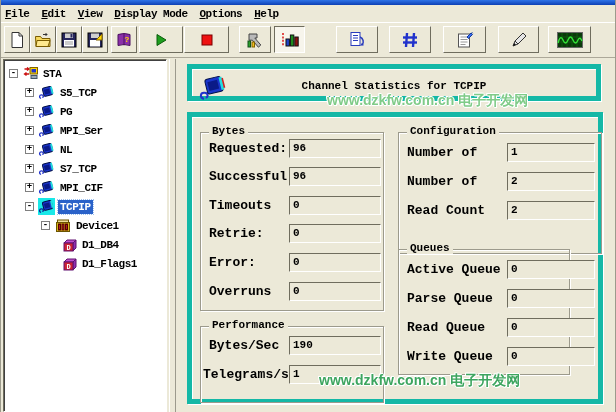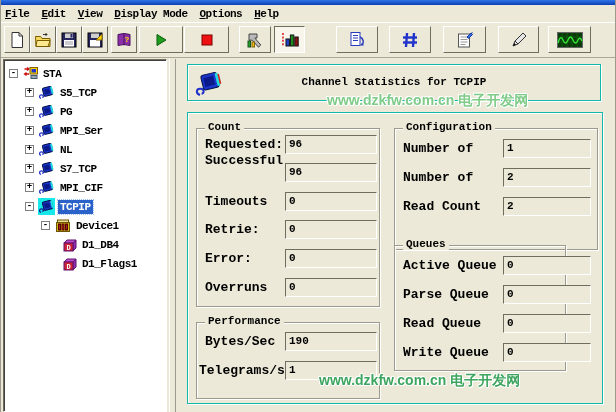--- a/index.html
+++ b/index.html
@@ -41,21 +41,21 @@
   .ticon.selicon { background:#19e8e8; }
   .tlabel { position:absolute; font-size:11px; font-weight:bold; letter-spacing:-0.5px;
             white-space:pre; padding:1px 2px; color:#000; }
   .tlabel.sel { background:#2A62C9; color:#fff; outline:1px dotted #9cc0f0; }
 
   
   .splitter { position:absolute; left:168px; top:59px; width:7px; height:353px;
               background:#ECE9D8; border-left:1px solid #fff; border-right:1px solid #9c9a8c; }
 
   
-  .etched { border:1px solid #14b8a6; box-shadow:1px 1px 0 #fff, inset 1px 1px 0 #fff; }
+  .etched { border:5px solid #14b8a6; box-shadow:1px 1px 0 #fff, inset 1px 1px 0 #fff; }
   .headerbox { position:absolute; left:186px; top:64px; width:414px; height:37px; background:#ECE9D8; }
   .hicon { position:absolute; left:6px; top:4px; }
   .htitle { position:absolute; left:0; top:11px; width:100%; text-align:center;
             font-size:11px; font-weight:bold; letter-spacing:0; color:#000; }
   .mainbox { position:absolute; left:186px; top:112px; width:416px; height:292px; background:#ECE9D8; }
 
   
   .group { position:absolute; border:1px solid #9c9a8c;
            box-shadow:1px 1px 0 #fff, inset 1px 1px 0 #fff; }
   .gtitle { position:absolute; top:-8px; left:8px; background:#ECE9D8; padding:0 3px;
@@ -362,24 +362,24 @@
             <rect x="10.2" y="7.5" width="10" height="9" fill="#0a1a88"></rect>
             <rect x="24.8" y="7" width="1.6" height="10" fill="#cc2222"></rect>
           </g>
         </svg></span>
     <div class="htitle">Channel Statistics for TCPIP</div>
   </div>
 
   <div class="mainbox etched">
 
     <div class="group" style="left:8px; top:15px; width:184px; height:179px;">
-      <span class="gtitle">Count</span>
+      <span class="gtitle">Bytes</span>
       <span class="frow-label" style="left:8px; top:6px;">Requested:</span>
       <div class="field" style="left:88px; top:6px; width:92px;">96</div>
-      <span class="frow-label" style="left:8px; top:22px;">Successful</span>
+      <span class="frow-label" style="left:8px; top:34px;">Successful</span>
       <div class="field" style="left:88px; top:34px; width:92px;">96</div>
       <span class="frow-label" style="left:8px; top:63px;">Timeouts</span>
       <div class="field" style="left:88px; top:63px; width:92px;">0</div>
       <span class="frow-label" style="left:8px; top:91px;text-align:center;">Retrie:</span>
       <div class="field" style="left:88px; top:91px; width:92px;">0</div>
       <span class="frow-label" style="left:8px; top:120px;">Error:</span>
       <div class="field" style="left:88px; top:120px; width:92px;">0</div>
       <span class="frow-label" style="left:8px; top:149px;">Overruns</span>
       <div class="field" style="left:88px; top:149px; width:92px;">0</div>
     </div>

